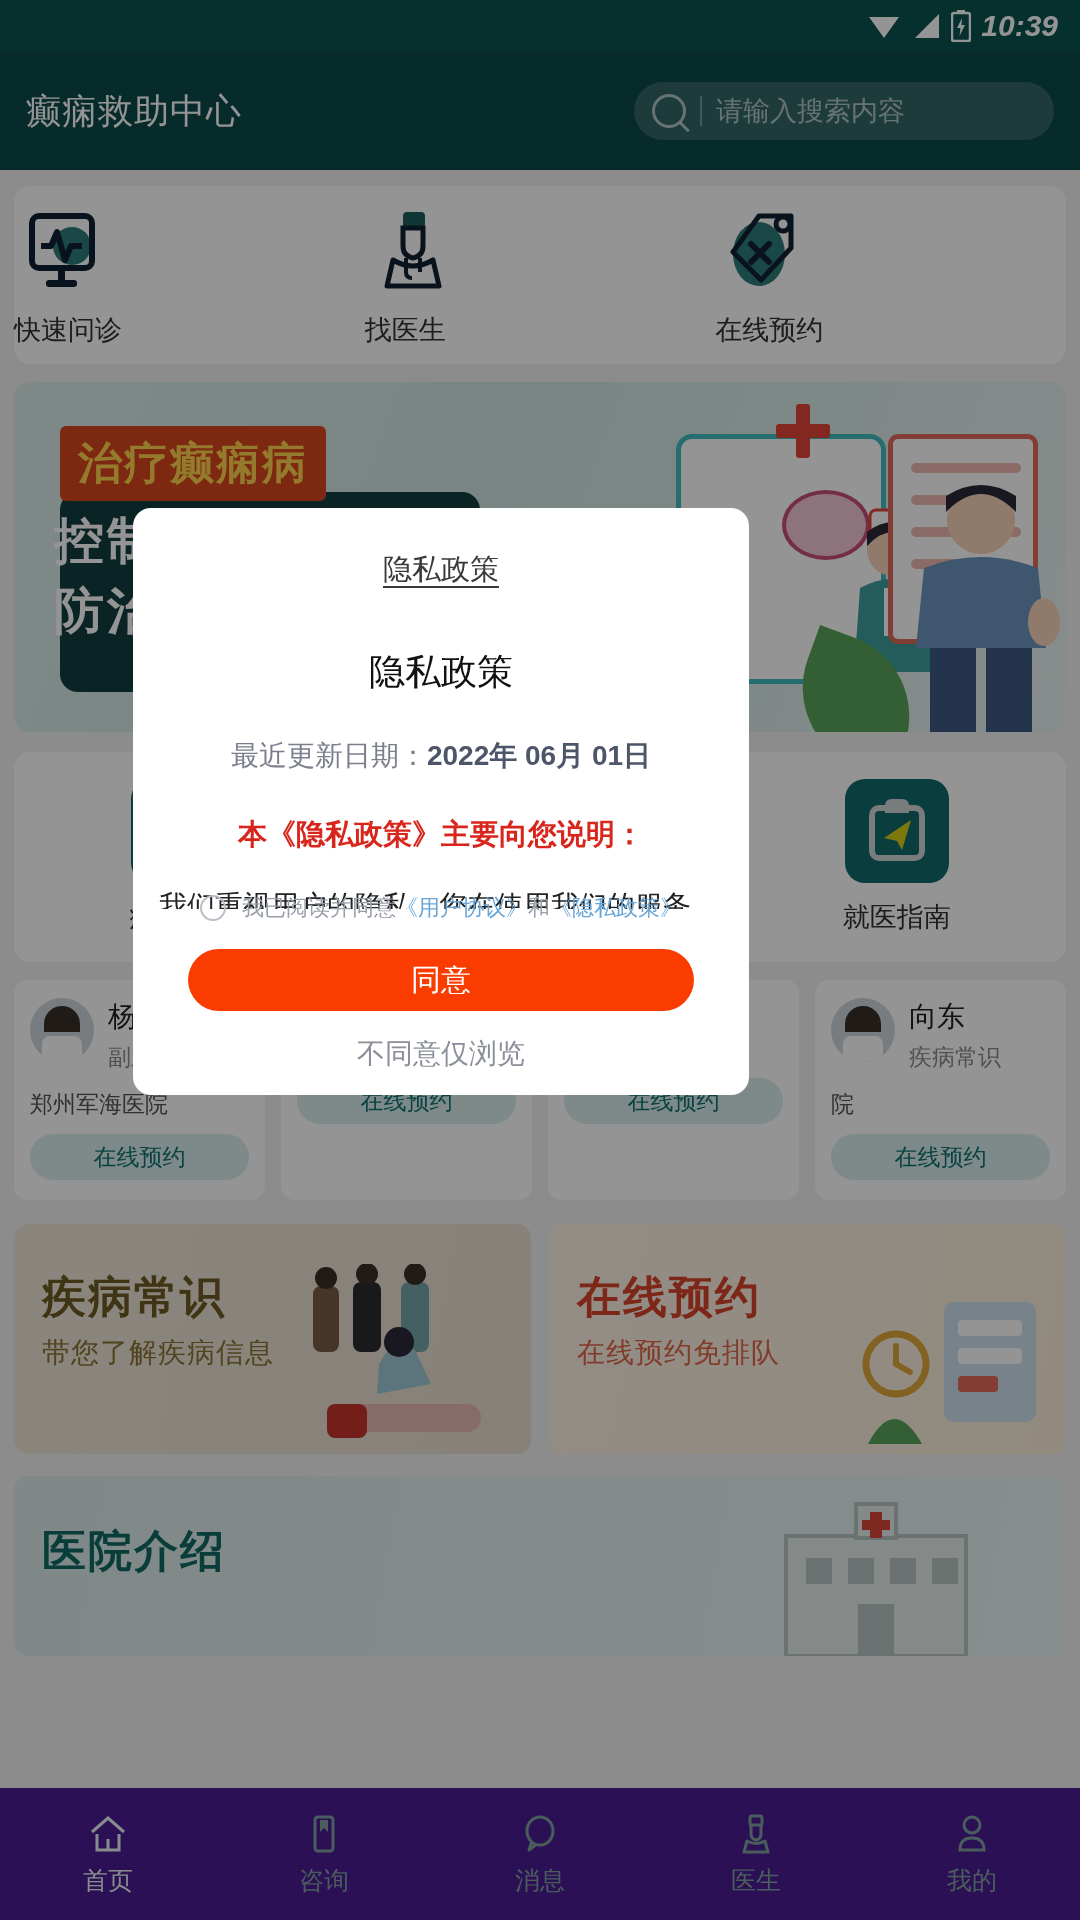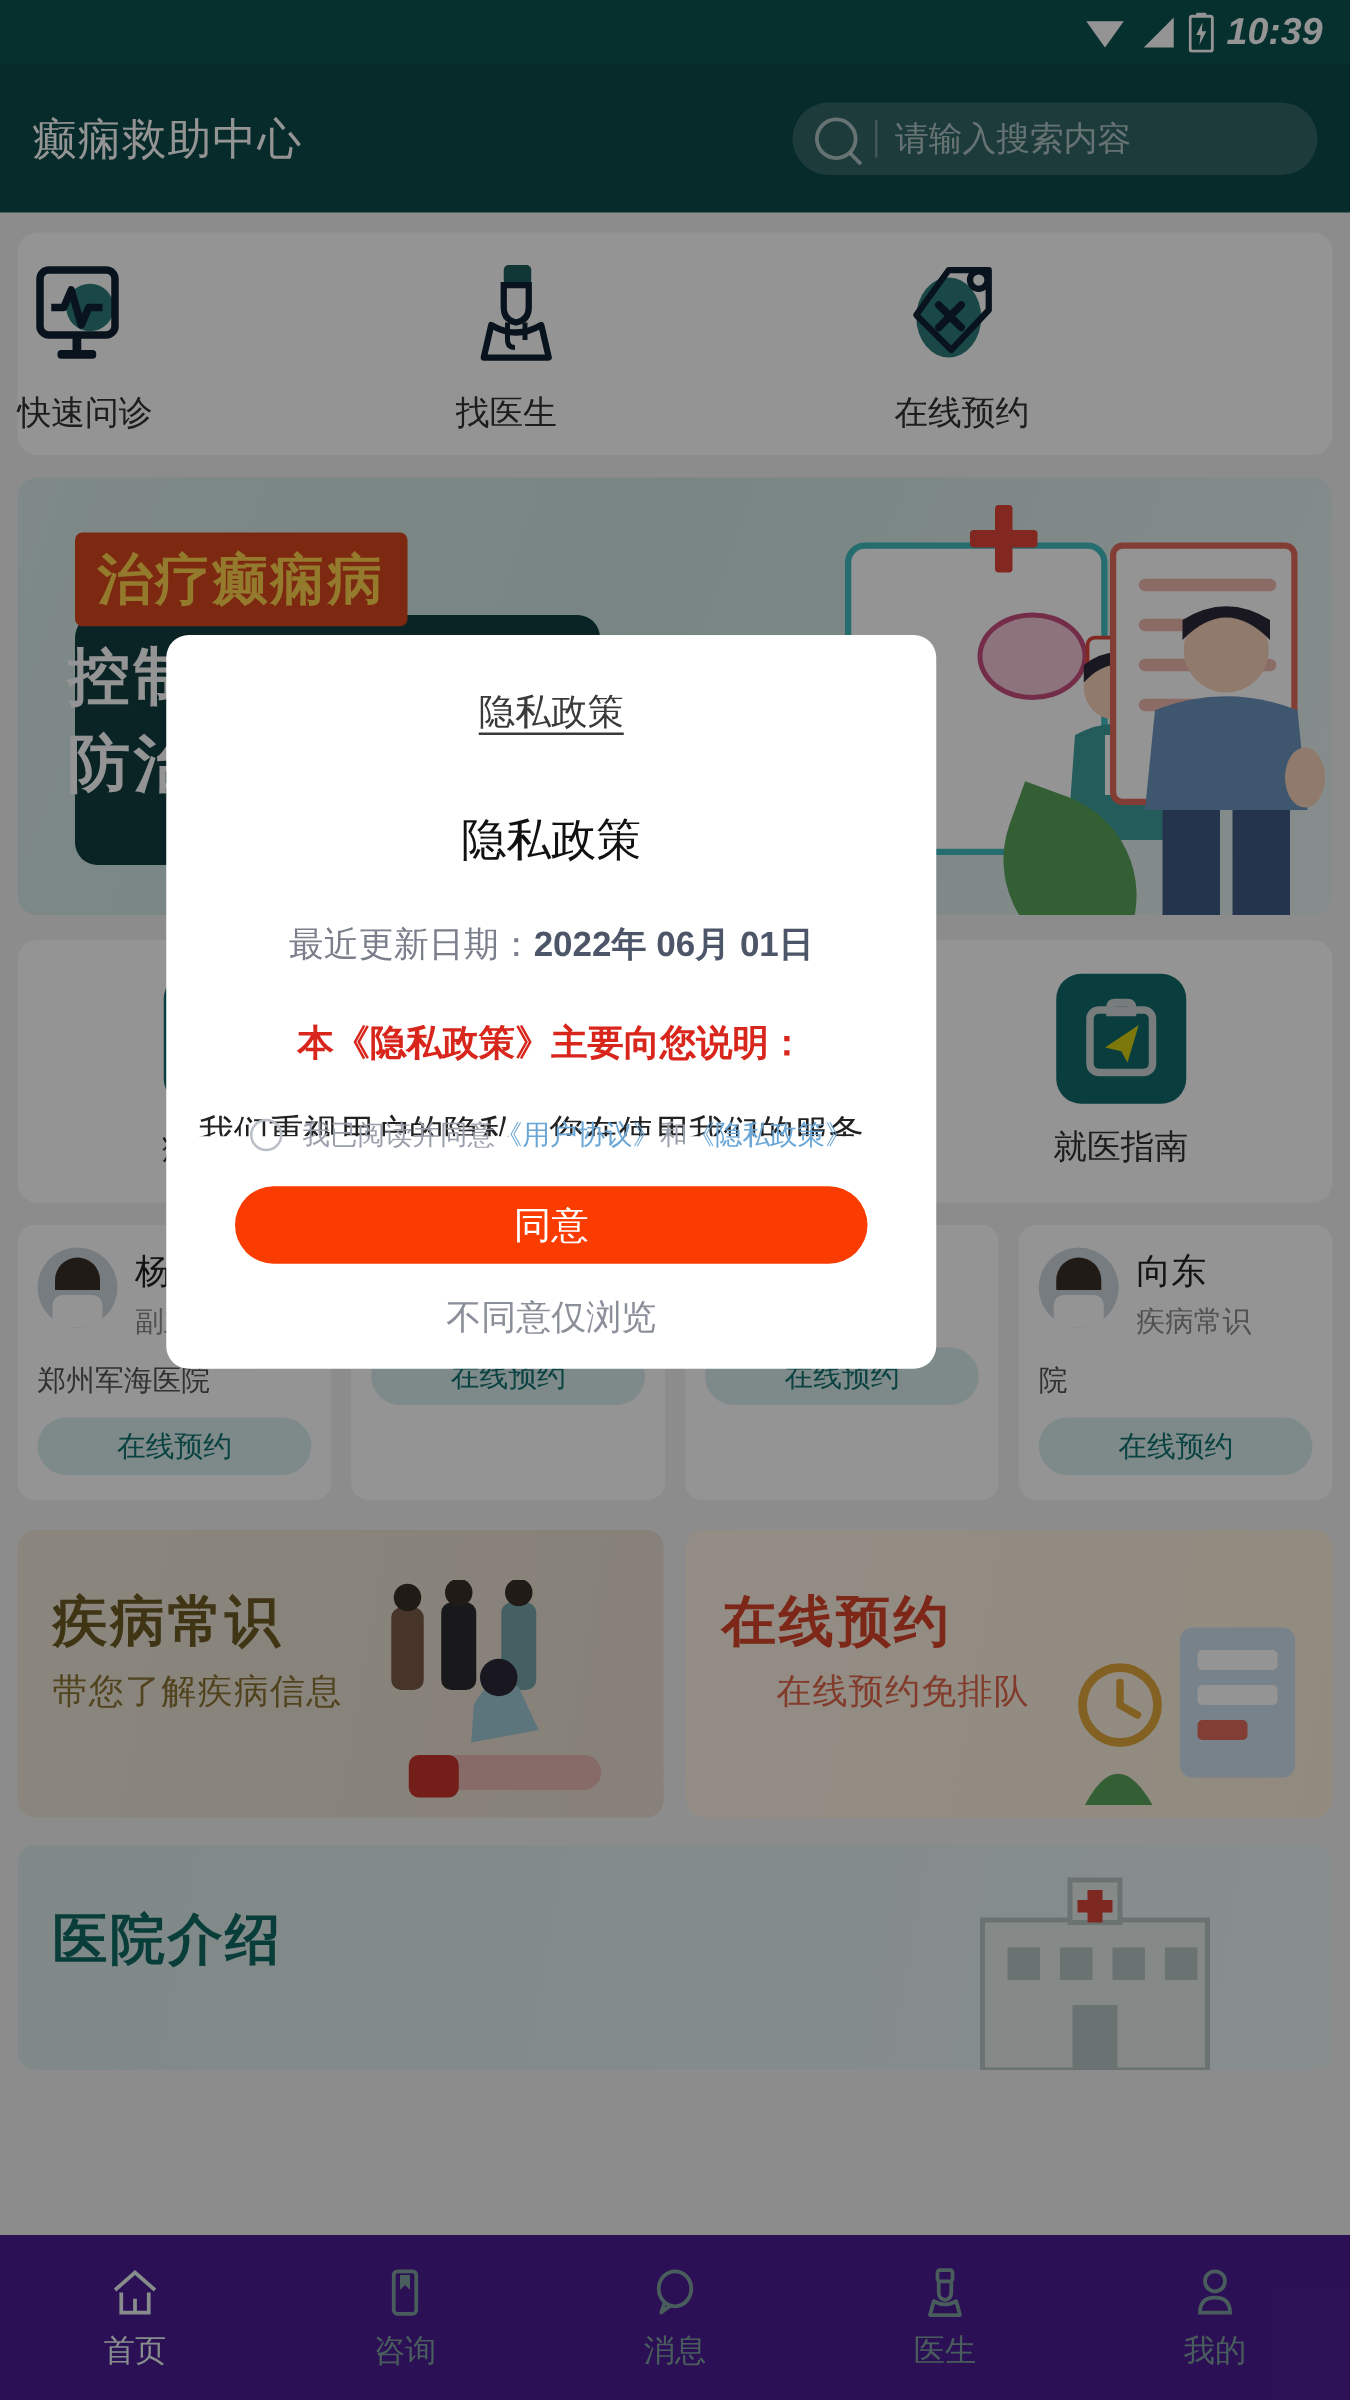--- a/index.html
+++ b/index.html
@@ -153,21 +153,21 @@
   }
 
   
   .promos { margin:24px 14px 0; display:flex; gap:18px; }
   .promo { flex:1; height:230px; border-radius:14px; position:relative; overflow:hidden; }
   .promo.a { background:linear-gradient(100deg,#efe7d8,#e8ded0); }
   .promo.b { background:linear-gradient(100deg,#fdf3e6,#fbeeda); }
   .pt1 { position:absolute; left:28px; top:44px; font-size:44px; font-weight:700; letter-spacing:2px; }
   .pt2 { position:absolute; left:28px; top:110px; font-size:28px; letter-spacing:1px; }
   .promo.a .pt1{ color:#6d5a22; } .promo.a .pt2{ color:#8a7434; }
-  .promo.b .pt1{ color:#d8442a; } .promo.b .pt2{ color:#e0674a;margin-left:44px; }
+  .promo.b .pt1{ color:#d8442a; } .promo.b .pt2{ color:#e0674a; }
 
   .promo2 { margin:22px 14px 0; height:180px; border-radius:14px;
     background:linear-gradient(100deg,#dceceb,#e9f4f3); position:relative; overflow:hidden;}
   .promo2 .pt1{ color:#0f6a63; top:46px; }
 
   
   .tabbar {
     position:absolute; left:0; right:0; bottom:0; height:132px;
     background:#4c1d95; display:flex; align-items:center;
   }

